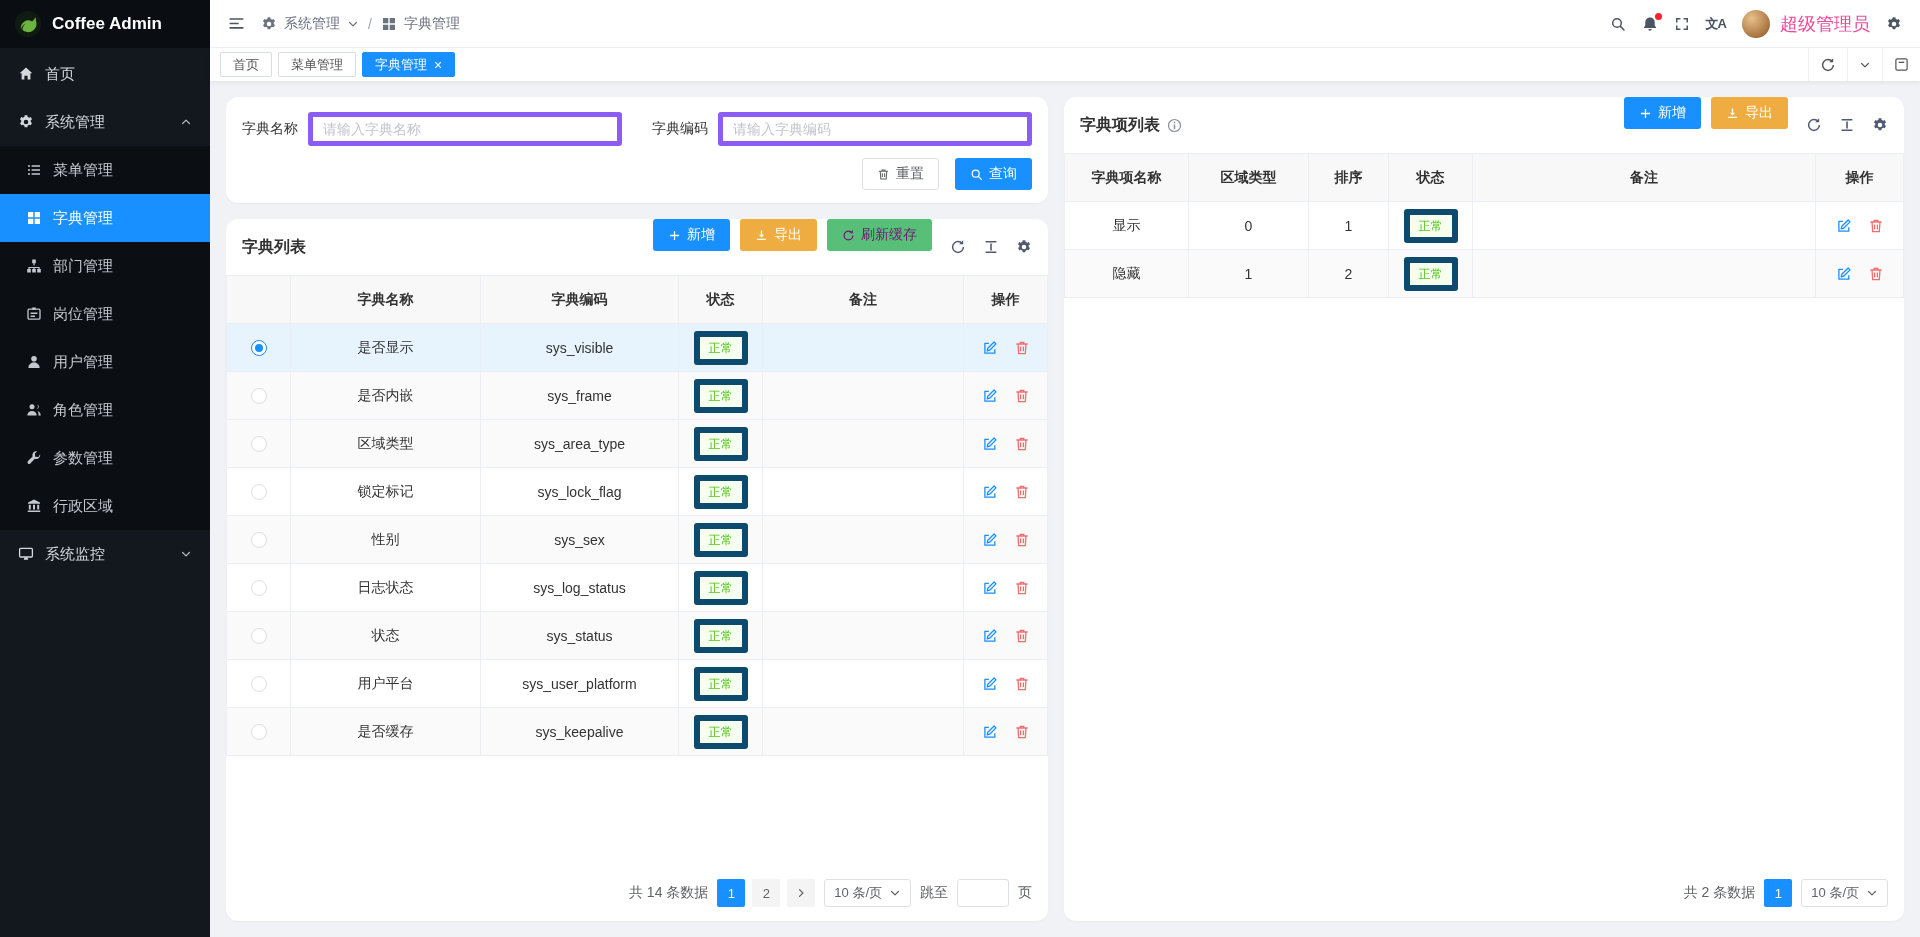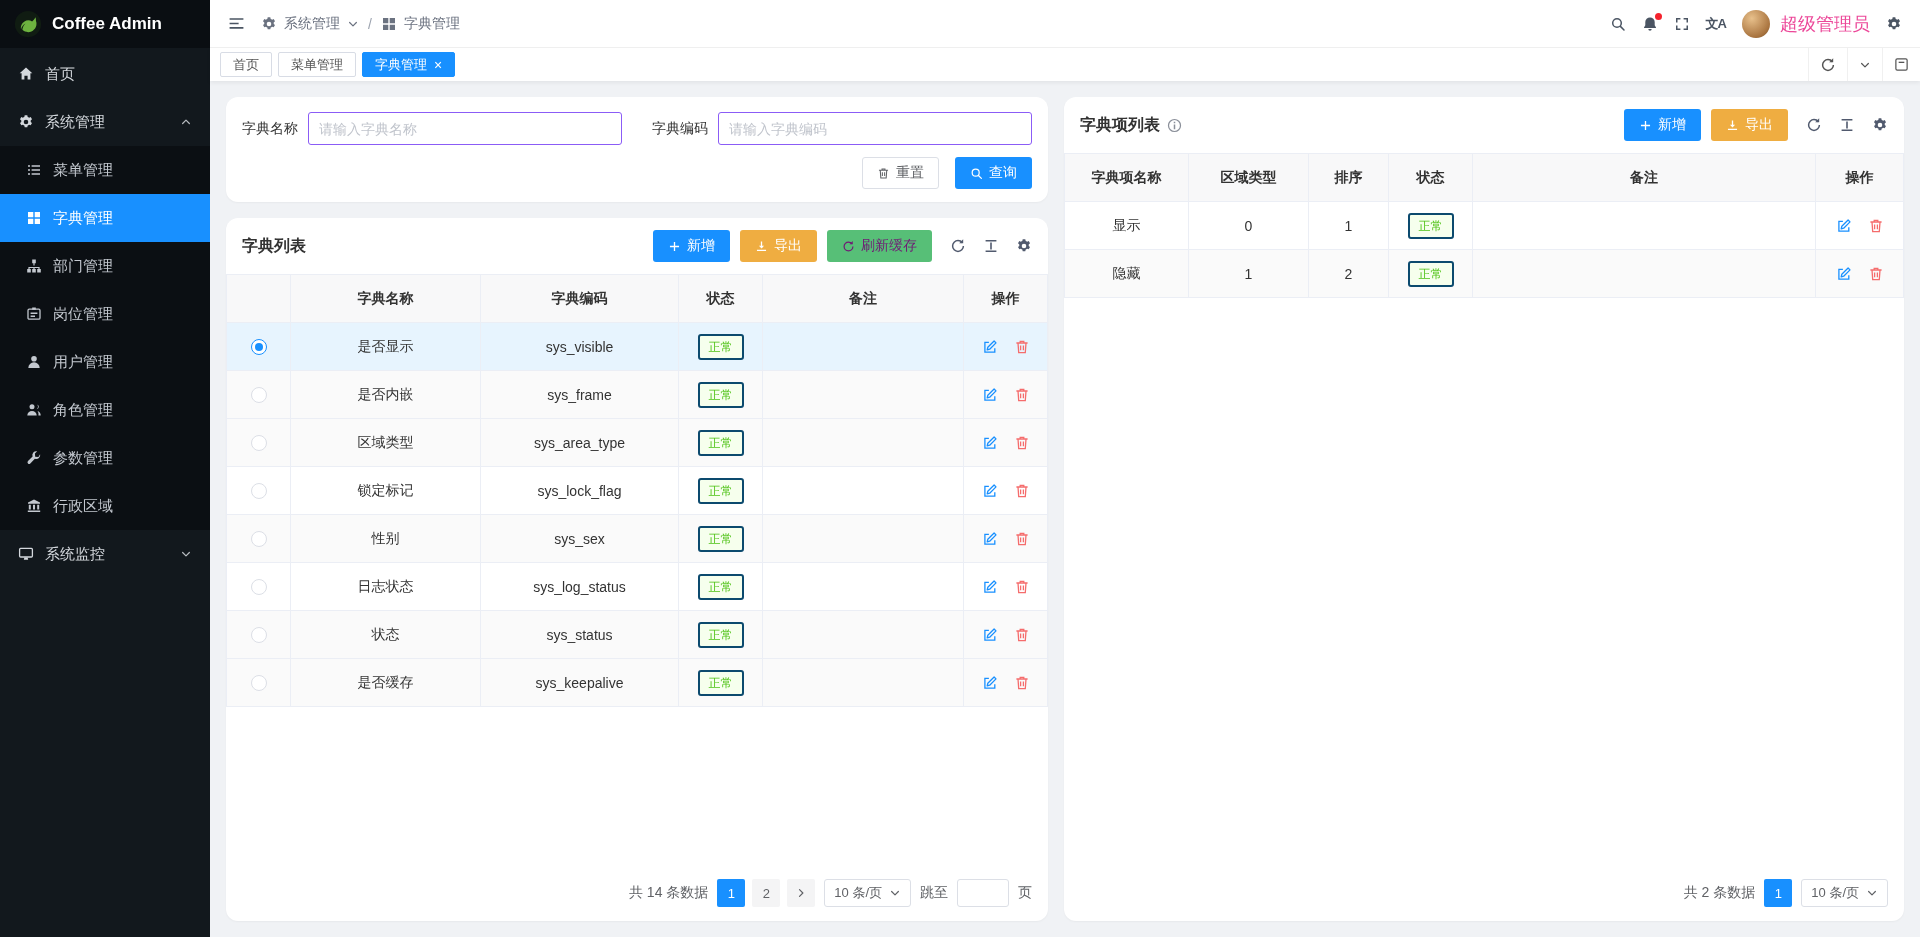--- a/index.html
+++ b/index.html
@@ -47,50 +47,50 @@
   .content{flex:1;display:flex;gap:16px;padding:16px;min-height:0}
   .col-left{width:822px;display:flex;flex-direction:column;gap:16px;flex-shrink:0;min-height:0}
   .col-right{flex:1;min-width:0;display:flex;flex-direction:column}
   .card{background:#fff;border-radius:12px;box-shadow:0 1px 2px rgba(0,0,0,.04)}
 
   .search-card{padding:15px 16px 13px}
   .form-row{display:flex;align-items:center}
   .form-field{display:flex;align-items:center;flex:1}
   .form-field + .form-field{margin-left:30px}
   .form-label{font-size:14px;color:#333;margin-right:10px;white-space:nowrap}
-  .form-input{flex:1;height:33px;border:1px solid #8b5cf6;border-radius:3px;padding:12px 10px;font-size:14px;color:#333;outline:none;min-width:0;background:#fff}
+  .form-input{flex:1;height:33px;border:5px solid #8b5cf6;border-radius:3px;padding:12px 10px;font-size:14px;color:#333;outline:none;min-width:0;background:#fff}
   .form-input::placeholder{color:#c0c4cc}
   .btn-row{display:flex;justify-content:flex-end;gap:16px;margin-top:12px}
 
   .btn{height:32px;display:inline-flex;align-items:center;gap:6px;padding:0 14px;border-radius:3px;border:1px solid transparent;font-size:14px;cursor:pointer;background:#fff;white-space:nowrap}
   .btn svg{width:13px;height:13px}
   .btn-plain{border-color:#dcdfe6;color:#606266}
   .btn-primary{background:var(--accent,#1890ff);color:#fff}
   .btn-warn{background:var(--export,#efad41);color:#fff}
   .btn-green{background:var(--cache-green,#57bf77);color:#701a75}
 
   .list-card{flex:1;display:flex;flex-direction:column;min-height:0}
-  .card-head{height:56px;display:flex;align-items:center;padding:0 16px;gap:10px;flex-shrink:0}
+  .card-head{height:56px;display:flex;padding:0 16px;gap:10px;flex-shrink:0}
   .head-left{display:flex;align-items:center;gap:7px;margin-right:auto;color:#8a8f99}
   .card-title{font-size:16px;font-weight:700;color:#333}
   .tools{display:flex;align-items:center;gap:17px;margin-left:8px;color:#515a6e}
   .tool{cursor:pointer;display:inline-flex}
   .tool svg{width:16px;height:16px}
 
   table.data-table{width:100%;border-collapse:collapse;table-layout:fixed;font-size:14px}
   .data-table th,.data-table td{border:1px solid #ebeef5;height:48px;text-align:center;padding:0 8px;overflow:hidden;white-space:nowrap;text-overflow:ellipsis}
   .data-table th{background:#f8f8f9;color:#333;font-weight:700}
   tr.stripe td{background:#fafafa}
   tr.selected td{background:#e7f4fe}
 
   .radio{display:inline-block;width:16px;height:16px;border:1px solid #dcdfe6;border-radius:50%;background:#fff;vertical-align:middle;position:relative;cursor:pointer}
   .radio.checked{border-color:var(--accent,#1890ff)}
   .radio.checked::after{content:"";position:absolute;inset:3px;background:var(--accent,#1890ff);border-radius:50%}
 
-  .badge{display:inline-block;padding:2px 9px;font-size:12px;color:var(--success,#52c41a);border:2px solid #0c4a6e;background:#f6ffed;border-radius:3px;line-height:1.5}
+  .badge{display:inline-block;padding:2px 9px;font-size:12px;color:var(--success,#52c41a);border:6px solid #0c4a6e;background:#f6ffed;border-radius:3px;line-height:1.5}
 
   .op{display:inline-flex;cursor:pointer;margin:0 8px;vertical-align:middle}
   .op svg{width:16px;height:16px}
   .op.edit{color:var(--accent,#1890ff)}
   .op.del{color:var(--danger,#f56c6c)}
 
   .pagination{margin-top:auto;display:flex;align-items:center;justify-content:flex-end;gap:9px;padding:14px 16px;font-size:14px;color:#606266;flex-shrink:0}
   .pages{display:inline-flex;gap:7px}
   .page{min-width:28px;height:28px;display:inline-flex;align-items:center;justify-content:center;background:#f4f4f5;border-radius:2px;cursor:pointer;color:#606266;padding:0 6px;font-size:13px}
   .page.active{background:var(--accent,#1890ff);color:#fff}
@@ -533,20 +533,37 @@
                       <svg viewBox="0 0 16 16" width="16" height="16">
                         <path fill="none" stroke="currentColor" stroke-width="1.3" d="M12.8 9.2v4H2.9V3.3h4"></path>
                         <path fill="none" stroke="currentColor" stroke-width="1.3" stroke-linejoin="round" d="m12.1 2 1.9 1.9-6.3 6.3-2.5.6.6-2.5Z"></path>
                       </svg>
                     </span><span class="op del">
                       <svg viewBox="0 0 16 16" width="16" height="16">
                         <path fill="none" stroke="currentColor" stroke-width="1.3" d="M2.4 4h11.2M6.2 4V2.4h3.6V4M4 4l.7 9.6h6.6L12 4M6.6 6.4v4.8M9.4 6.4v4.8"></path>
                       </svg>
                     </span></td>
     </tr>
+                <tr class="">
+      <td><span class="radio"></span></td>
+      <td>用户平台</td>
+      <td>sys_user_platform</td>
+      <td><span class="badge">正常</span></td>
+      <td></td>
+      <td><span class="op edit">
+                      <svg viewBox="0 0 16 16" width="16" height="16">
+                        <path fill="none" stroke="currentColor" stroke-width="1.3" d="M12.8 9.2v4H2.9V3.3h4"></path>
+                        <path fill="none" stroke="currentColor" stroke-width="1.3" stroke-linejoin="round" d="m12.1 2 1.9 1.9-6.3 6.3-2.5.6.6-2.5Z"></path>
+                      </svg>
+                    </span><span class="op del">
+                      <svg viewBox="0 0 16 16" width="16" height="16">
+                        <path fill="none" stroke="currentColor" stroke-width="1.3" d="M2.4 4h11.2M6.2 4V2.4h3.6V4M4 4l.7 9.6h6.6L12 4M6.6 6.4v4.8M9.4 6.4v4.8"></path>
+                      </svg>
+                    </span></td>
+    </tr>
                 <tr class=" stripe">
       <td><span class="radio"></span></td>
       <td>是否缓存</td>
       <td>sys_keepalive</td>
       <td><span class="badge">正常</span></td>
       <td></td>
       <td><span class="op edit">
                       <svg viewBox="0 0 16 16" width="16" height="16">
                         <path fill="none" stroke="currentColor" stroke-width="1.3" d="M12.8 9.2v4H2.9V3.3h4"></path>
                         <path fill="none" stroke="currentColor" stroke-width="1.3" stroke-linejoin="round" d="m12.1 2 1.9 1.9-6.3 6.3-2.5.6.6-2.5Z"></path>

